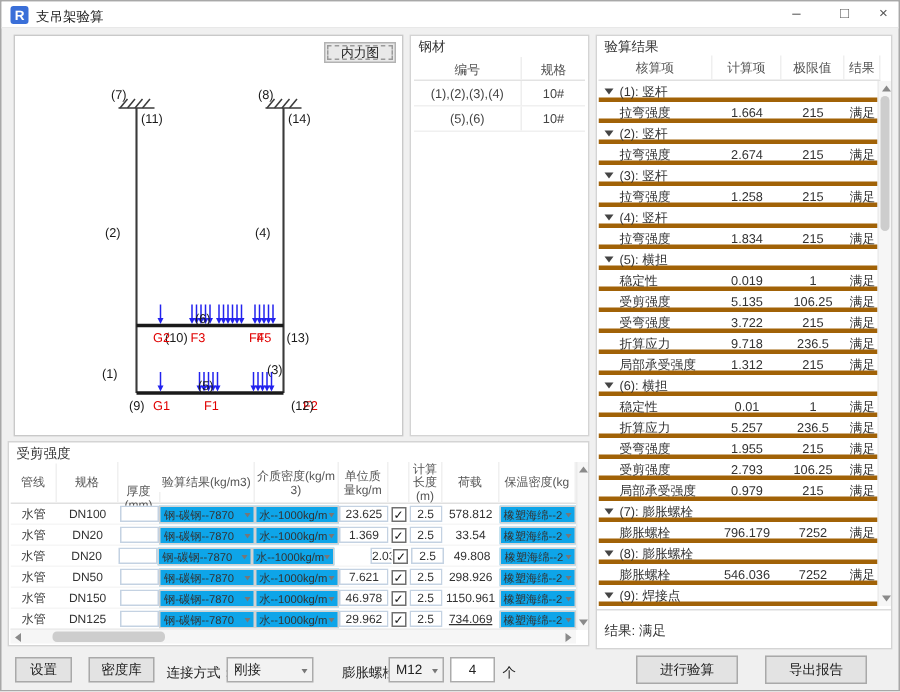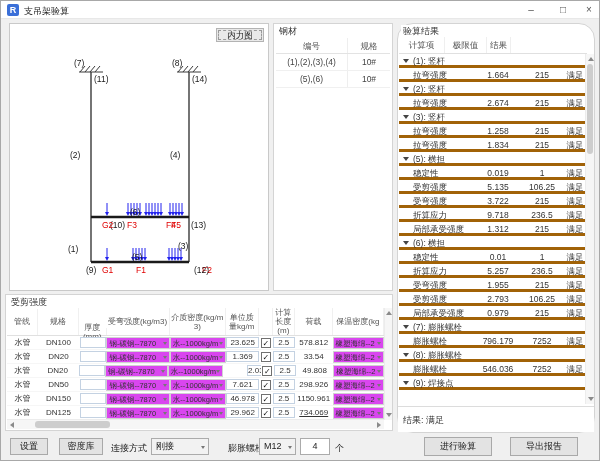--- a/index.html
+++ b/index.html
@@ -12,21 +12,21 @@
   .app-title { position:absolute; left:23px; top:4px; font-size:9px; color:#222; }
   .winbtn { position:absolute; top:0; height:18px; width:28px; text-align:center; line-height:17px; font-size:10px; color:#555; }
   .btn-min { left:516px; } .btn-max { left:548px; } .btn-close { left:576px; width:24px; }
 
   
   .panel { position:absolute; background:#ffffff; border:1px solid #d4d4d4; }
   .caption { position:absolute; left:3px; top:1px; font-size:9px; color:#333; background:#fff; padding:0 2px; z-index:3; }
 
   .p-diagram { left:8px;  top:22px;  width:260px; height:268px; border-color:#c9c9c9; }
   .p-steel   { left:272px; top:22px; width:120px; height:268px; }
-  .p-results { left:396px; top:22px; width:198px; height:410px;border-radius:16px; }
+  .p-results { left:396px; top:22px; width:198px; height:410px; }
   .p-pipes   { left:4px;  top:293px; width:388px; height:137px; }
 
   
   .btn-neili { position:absolute; right:4px; top:4px; width:48px; height:14px; background:#e9e9e9; border:1px solid #b3b3b3; outline:1px dashed #9a9a9a; outline-offset:-3px; font-size:8.5px; text-align:center; line-height:12px; color:#222; }
   .dlabel { position:absolute; font-size:8.5px; color:#1a1a1a; white-space:nowrap; line-height:10px; }
   #frame-svg { position:absolute; left:0; top:0; }
 
   
   .steel-table { position:absolute; left:2px; top:14px; width:114px; font-size:8.5px; color:#444; }
   .steel-hrow { display:flex; height:16px; line-height:16px; border-bottom:1px solid #e3e3e3; color:#555; }
@@ -56,21 +56,21 @@
   .sb-right { position:absolute; right:3px; top:2px; width:0; height:0; border-top:3px solid transparent; border-bottom:3px solid transparent; border-left:4px solid #8a8a8a; }
   .hthumb { position:absolute; top:1px; height:7px; background:#cdcdcd; border-radius:3px; }
 
   
   .pipes-clip { position:absolute; left:1px; top:13px; width:377px; height:112px; overflow:hidden; }
   .pipes-head { display:flex; height:28px; font-size:8px; color:#555; border-bottom:1px solid #e0e0e0; }
   .pipes-head span { display:flex; align-items:center; justify-content:center; text-align:center; border-right:1px solid #f0f0f0; line-height:9px; word-break:break-all; padding:0 1px; }
   .pipe-row { display:flex; height:14px; align-items:center; font-size:8px; color:#333; border-bottom:1px solid #f6f6f6; }
   .pipe-row > span { display:flex; align-items:center; justify-content:center; overflow:hidden; white-space:nowrap; }
   .cell-input { height:11px; background:#fff; border:1px solid #c4d2e2; font-size:8px; line-height:10px; text-align:center; color:#333; }
-  .cell-drop { height:12px; background:#d946ef; border:1px solid #d2d2d2; font-size:7.5px; line-height:11px; color:#333; position:relative; text-align:left; padding:0 8px 0 2px; overflow:hidden; white-space:nowrap; }
+  .cell-drop { height:12px; background:#0ea5e9; border:1px solid #d2d2d2; font-size:7.5px; line-height:11px; color:#333; position:relative; text-align:left; padding:0 8px 0 2px; overflow:hidden; white-space:nowrap; }
   .drop-arrow { position:absolute; right:2px; top:4px; width:0; height:0; border-left:2.5px solid transparent; border-right:2.5px solid transparent; border-top:3.5px solid #777; }
   .chk { width:10px; height:10px; background:#fff; border:1px solid #707070; font-size:8px; line-height:9px; text-align:center; color:#111; }
   .pipes-vscroll { right:0; top:13px; height:112px; width:8px; }
 
   
   .bbtn { position:absolute; background:#e3e3e3; border:1px solid #a9a9a9; font-size:9px; color:#222; text-align:center; }
   .b-settings { left:9px;  top:437px; width:38px; height:17px; line-height:15px; }
   .b-density  { left:58px; top:437px; width:44px; height:17px; line-height:15px; }
   .b-run      { left:423px; top:436px; width:68px; height:19px; line-height:17px; }
   .b-export   { left:509px; top:436px; width:68px; height:19px; line-height:17px; }
@@ -219,20 +219,21 @@
             <span class="steel-c0">(5),(6)</span>
             <span class="steel-c1">10#</span>
           </div>
         </div>
     </div>
   </div>
 
   <div class="panel p-results">
     <div class="caption">验算结果</div>
     <div class="res-head">
+      <span style="width:76px">核算项</span>
       <span style="width:46px">计算项</span>
       <span style="width:42px">极限值</span>
       <span style="width:24px">结果</span>
     </div>
     <div class="res-body" id="res-body">
         <div class="res-row res-group">
           <span class="res-tri"></span>
           <span>(1): 竖杆</span>
         </div>
         <div class="res-row">
@@ -253,20 +254,24 @@
         </div>
         <div class="res-row res-group">
           <span class="res-tri"></span>
           <span>(3): 竖杆</span>
         </div>
         <div class="res-row">
           <span class="rc0">拉弯强度</span>
           <span class="rc1">1.258</span>
           <span class="rc2">215</span>
           <span class="rc3">满足</span>
+        </div>
+        <div class="res-row res-group">
+          <span class="res-tri"></span>
+          <span>(4): 竖杆</span>
         </div>
         <div class="res-row">
           <span class="rc0">拉弯强度</span>
           <span class="rc1">1.834</span>
           <span class="rc2">215</span>
           <span class="rc3">满足</span>
         </div>
         <div class="res-row res-group">
           <span class="res-tri"></span>
           <span>(5): 横担</span>
@@ -368,21 +373,21 @@
     <div class="res-footer">结果: 满足</div>
   </div>
 
   <div class="panel p-pipes">
     <div class="caption">受剪强度</div>
     <div class="pipes-clip">
       <div class="pipes-head" id="pipes-head">
           <span style="width: 36px;">管线</span>
           <span style="width: 48px;">规格</span>
           <span style="width: 32px; margin-top: 20px;">厚度(mm)</span>
-          <span style="width: 74px;">受弯强度(kg/m3)</span>
+          <span style="width: 74px;">验算结果(kg/m3)</span>
           <span style="width: 66px;">介质密度(kg/m3)</span>
           <span style="width: 38px;">单位质量kg/m</span>
           <span style="width: 16px;"></span>
           <span style="width: 26px;">计算长度(m)</span>
           <span style="width: 44px;">荷载</span>
           <span style="width: 60px;">保温密度(kg</span>
         </div>
       <div id="pipes-body">
           <div class="pipe-row">
             <span style="width: 36px;">

